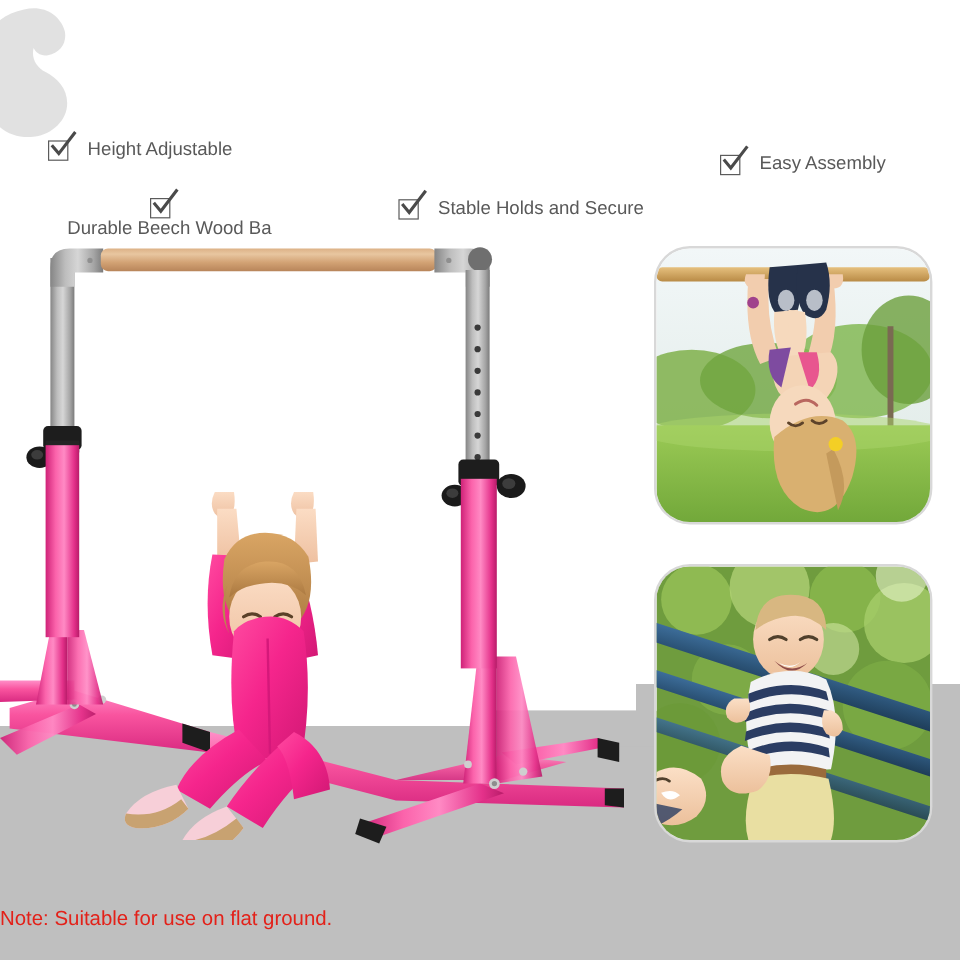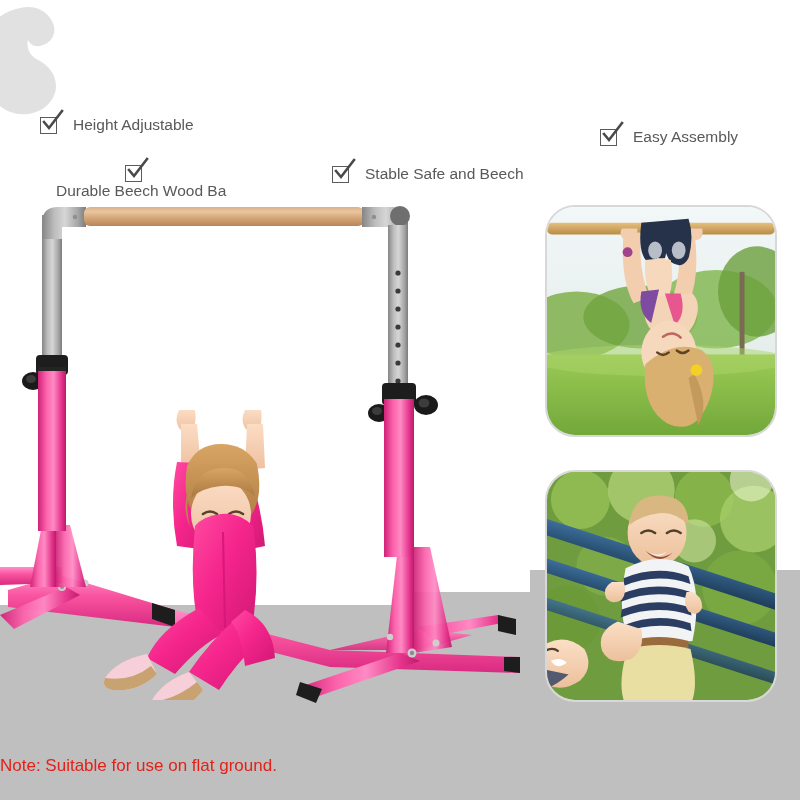--- a/index.html
+++ b/index.html
@@ -136,21 +136,21 @@
       </span>
       <span class="flabel">Durable Beech Wood Ba</span>
     </div>
 
     <div class="frow fitem" style="left:332px;top:53px;">
       <span class="cbox">
         <svg width="22" height="24" viewBox="0 0 22 24">
           <path d="M2 11 L7 17 L20 0" fill="none" stroke="#4a4a4a" stroke-width="2.6" stroke-linecap="square" stroke-linejoin="miter"></path>
         </svg>
       </span>
-      <span class="flabel">Stable Safe and Beech</span>
+      <span class="flabel">Stable Holds and Secure</span>
     </div>
   </div>
 
   <div class="product">
 
     <svg width="540" height="500" style="position:absolute;left:0;top:0;overflow:visible;">
       <defs>
         <linearGradient id="pk" x1="0" y1="0" x2="0" y2="1">
           <stop offset="0" stop-color="#ff8fc8"></stop>
           <stop offset=".40" stop-color="#f9549f"></stop>

